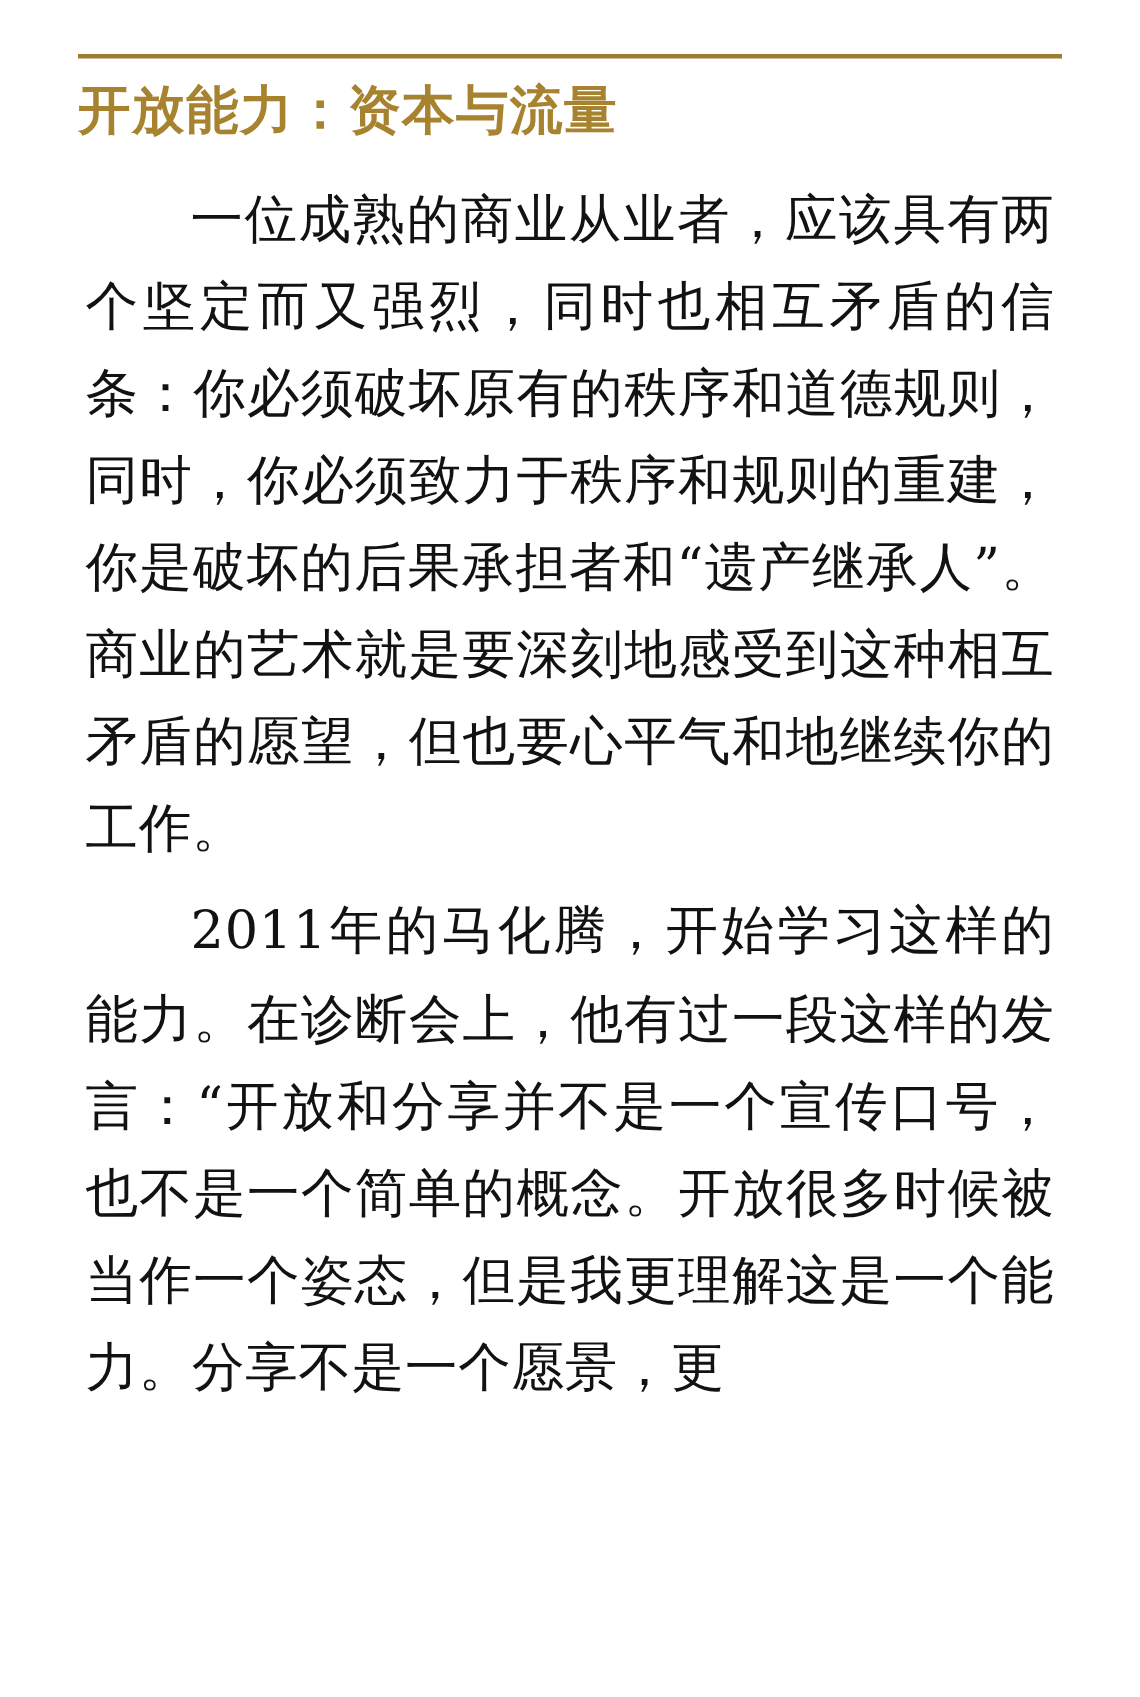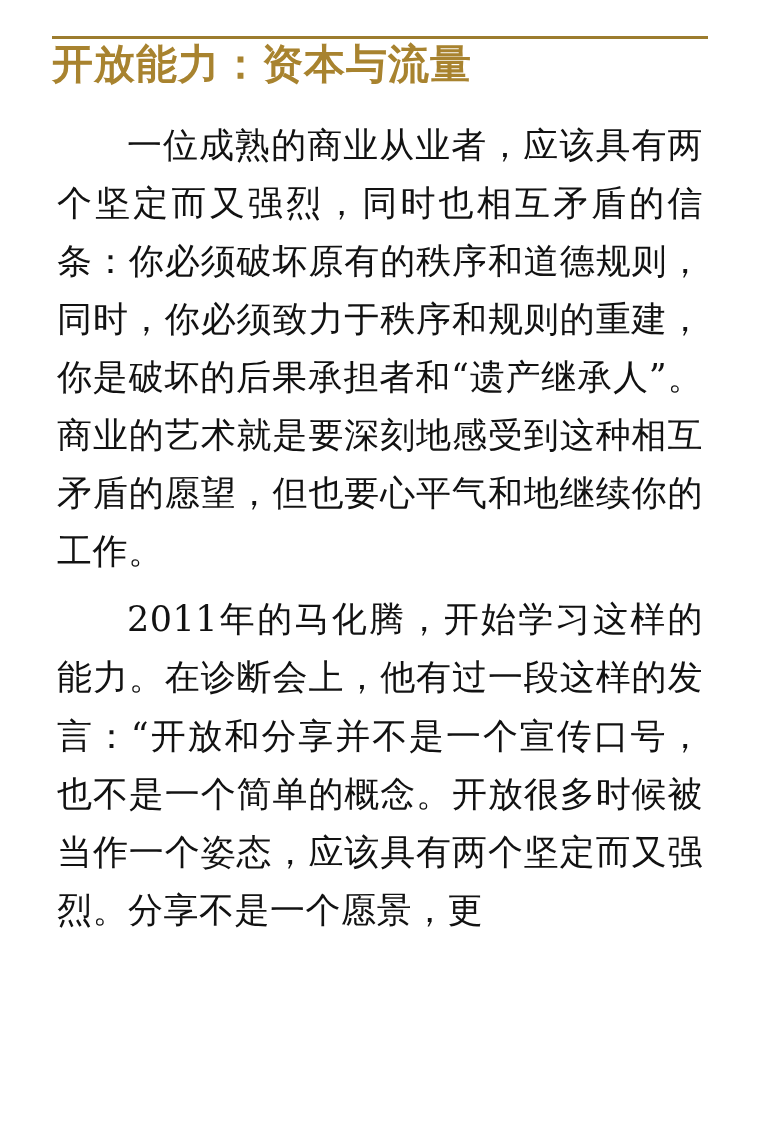--- a/index.html
+++ b/index.html
@@ -22,24 +22,24 @@
     padding: 0 52px;
     background: #ffffff;
   }
   .top-rule {
     margin-top: 36px;
     height: 3px;
     background: #9c7c2e;
     width: 100%;
   }
   .section-title {
-    margin-top: 2px;
+    margin-top: 15px;
     font-family: "DejaVu Serif", "Liberation Serif", serif;
     font-weight: bold;
-    font-size: 41px;
+    font-size: 35px;
     line-height: 1.15;
     letter-spacing: 1px;
     color: #a8832f;
     white-space: nowrap;
   }
   .body-text {
     margin-top: 22px;
   }
   .para {
     font-size: 35px;
@@ -59,16 +59,16 @@
 <body>
 
 <div class="page">
 
   <div class="top-rule"></div>
 
   <h1 class="section-title">开放能力：资本与流量</h1>
 
   <div class="body-text">
     <p class="para">一位成熟的商业从业者，应该具有两个坚定而又强烈，同时也相互矛盾的信条：你必须破坏原有的秩序和道德规则，同时，你必须致力于秩序和规则的重建，你是破坏的后果承担者和“遗产继承人”。商业的艺术就是要深刻地感受到这种相互矛盾的愿望，但也要心平气和地继续你的工作。</p>
-    <p class="para">2011年的马化腾，开始学习这样的能力。在诊断会上，他有过一段这样的发言：“开放和分享并不是一个宣传口号，也不是一个简单的概念。开放很多时候被当作一个姿态，应该具有两个坚定而又强烈。分享不是一个愿景，更</p>
+    <p class="para">2011年的马化腾，开始学习这样的能力。在诊断会上，他有过一段这样的发言：“开放和分享并不是一个宣传口号，也不是一个简单的概念。开放很多时候被当作一个姿态，但是我更理解这是一个能力。分享不是一个愿景，更</p>
   </div>
 
 </div>
 
 </body></html>

